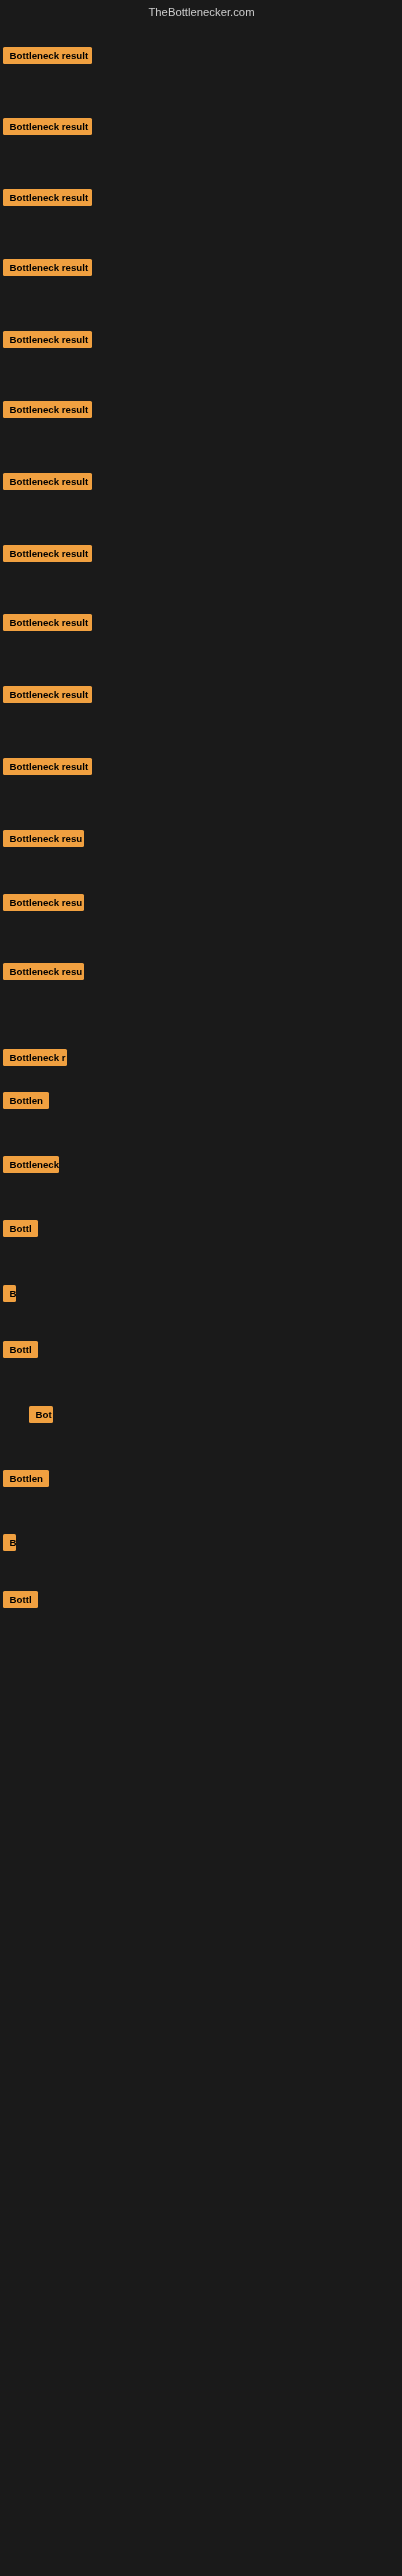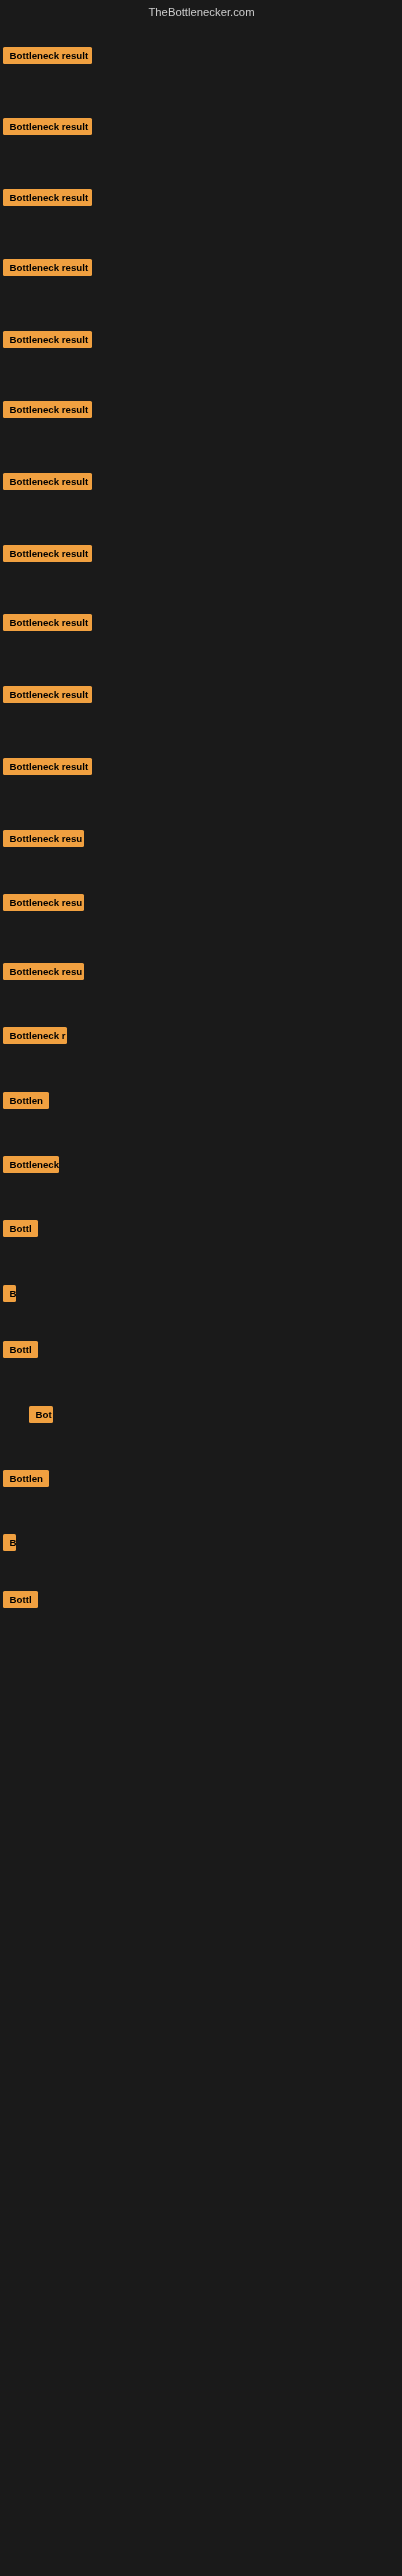--- a/index.html
+++ b/index.html
@@ -51,21 +51,21 @@
     <div style="position: absolute; top: 306px; left: 3.2px;"><span class="bottleneck-badge" style="max-width: 89px;">Bottleneck result</span></div>
     <div style="position: absolute; top: 376px; left: 3.2px;"><span class="bottleneck-badge" style="max-width: 89px;">Bottleneck result</span></div>
     <div style="position: absolute; top: 448px; left: 3.2px;"><span class="bottleneck-badge" style="max-width: 89px;">Bottleneck result</span></div>
     <div style="position: absolute; top: 520px; left: 3.2px;"><span class="bottleneck-badge" style="max-width: 89px;">Bottleneck result</span></div>
     <div style="position: absolute; top: 589px; left: 3.2px;"><span class="bottleneck-badge" style="max-width: 89px;">Bottleneck result</span></div>
     <div style="position: absolute; top: 661px; left: 3.2px;"><span class="bottleneck-badge" style="max-width: 89px;">Bottleneck result</span></div>
     <div style="position: absolute; top: 733px; left: 3.2px;"><span class="bottleneck-badge" style="max-width: 89px;">Bottleneck result</span></div>
     <div style="position: absolute; top: 805px; left: 3.2px;"><span class="bottleneck-badge" style="max-width: 81px;">Bottleneck resu</span></div>
     <div style="position: absolute; top: 869px; left: 3.2px;"><span class="bottleneck-badge" style="max-width: 81px;">Bottleneck resu</span></div>
     <div style="position: absolute; top: 938px; left: 3.2px;"><span class="bottleneck-badge" style="max-width: 81px;">Bottleneck resu</span></div>
-    <div style="position: absolute; top: 1002px; left: 3.2px;"><span class="bottleneck-badge" style="max-width: 64px;">Bottleneck r</span></div>
+    <div style="position: absolute; top: 1024px; left: 3.2px;"><span class="bottleneck-badge" style="max-width: 64px;">Bottleneck r</span></div>
     <div style="position: absolute; top: 1067px; left: 3.2px;"><span class="bottleneck-badge" style="max-width: 48px;">Bottlen</span></div>
     <div style="position: absolute; top: 1131px; left: 3.2px;"><span class="bottleneck-badge" style="max-width: 56px;">Bottleneck</span></div>
     <div style="position: absolute; top: 1195px; left: 3.2px;"><span class="bottleneck-badge" style="max-width: 36px;">Bottl</span></div>
     <div style="position: absolute; top: 1260px; left: 3.2px;"><span class="bottleneck-badge" style="max-width: 11.3px;">B</span></div>
     <div style="position: absolute; top: 1316px; left: 3.2px;"><span class="bottleneck-badge" style="max-width: 36px;">Bottl</span></div>
     <div style="position: absolute; top: 1381px; left: 3.2px; padding-left: 26px;"><span class="bottleneck-badge" style="max-width: 24px;">Bot</span></div>
     <div style="position: absolute; top: 1445px; left: 3.2px;"><span class="bottleneck-badge" style="max-width: 48px;">Bottlen</span></div>
     <div style="position: absolute; top: 1509px; left: 3.2px;"><span class="bottleneck-badge" style="max-width: 11.3px;">B</span></div>
     <div style="position: absolute; top: 1566px; left: 3.2px;"><span class="bottleneck-badge" style="max-width: 36px;">Bottl</span></div>
   </div>

